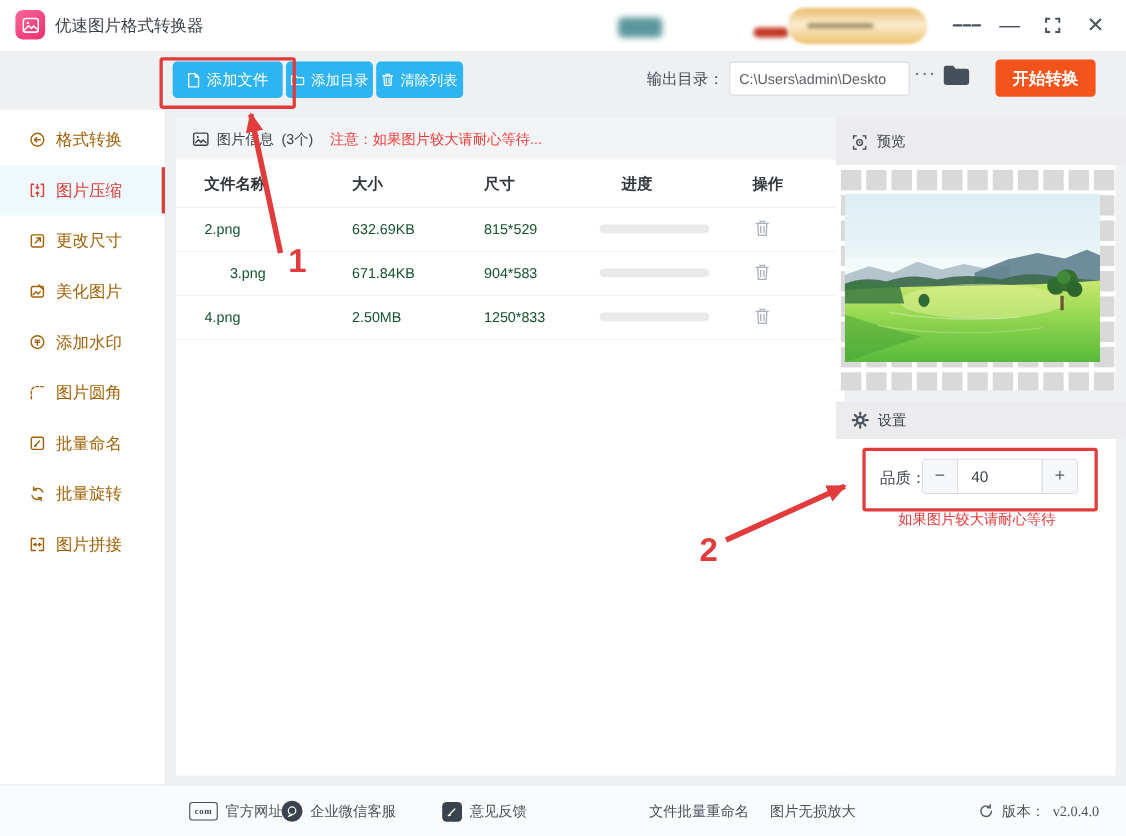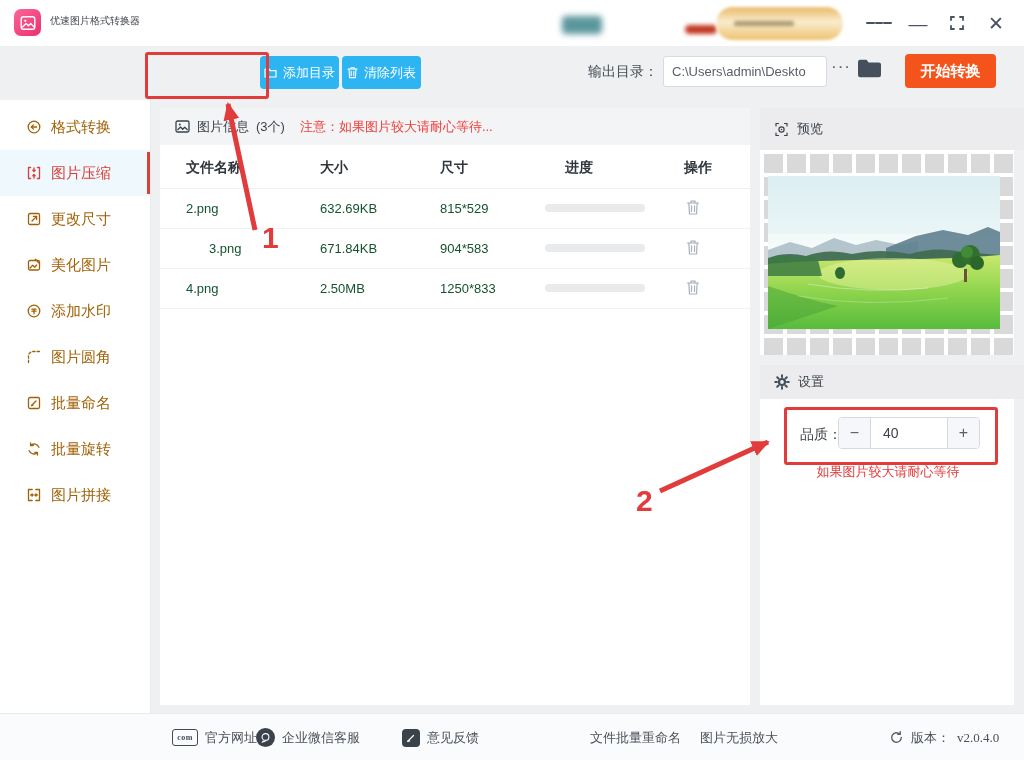--- a/index.html
+++ b/index.html
@@ -4,21 +4,21 @@
 <style>
   html,body{margin:0;padding:0;}
   body{font-family:"Liberation Sans","DejaVu Sans",sans-serif;background:#eef0f2;}
   #stage{position:relative;width:1024px;height:760px;background:#eef0f2;overflow:hidden;}
   .abs{position:absolute;}
 
   
   .titlebar{left:0;top:0;width:1024px;height:46px;background:#ffffff;}
   .app-icon{left:14px;top:9px;width:27px;height:27px;border-radius:7px;
     background:linear-gradient(140deg,#f9679b,#ee2e6e);display:flex;align-items:center;justify-content:center;}
-  .app-title{left:50px;top:14px;font-size:10px;color:#3a3f46;}
+  .app-title{left:50px;top:14px;font-size:15px;color:#3a3f46;}
   .redact-teal{left:562px;top:16px;width:40px;height:18px;background:#337d85;border-radius:4px;filter:blur(3px);opacity:.8;}
   .redact-red{left:685px;top:25px;width:32px;height:9px;background:#c23a25;border-radius:5px;filter:blur(2px);}
   .redact-gold{left:716px;top:7px;width:127px;height:33px;border-radius:17px;
     background:linear-gradient(180deg,#ecc277 8%,#f9ecd0 45%,#eec26f 100%);filter:blur(1.5px);}
   .redact-gold i{position:absolute;left:18px;top:14px;width:60px;height:5px;background:#6b5a2c;opacity:.55;border-radius:2px;filter:blur(1px);}
   .winbtn{top:11px;width:26px;height:24px;display:flex;align-items:center;justify-content:center;color:#49525e;cursor:pointer;}
   .hamburger span{display:block;width:18px;height:2.2px;background:#49525e;margin:2.1px 0;border-radius:1px;}
   .glyph20{font-size:19px;line-height:1;}
 
   
@@ -34,21 +34,21 @@
 
   
   .sidebar{left:0;top:100px;width:150px;height:613px;background:#ffffff;border-right:1px solid #e8eaee;}
   .side-item{position:relative;height:46px;display:flex;align-items:center;padding-left:26px;gap:9px;
     font-size:15px;color:#a16207;cursor:pointer;}
   .side-item.selected{background:#eff8fd;color:#d84038;}
   .side-item.selected::after{content:"";position:absolute;right:0;top:2px;bottom:2px;width:3px;background:#d84038;}
   .side-item svg{flex:0 0 auto;}
 
   
-  .main{left:160px;top:108px;width:590px;height:597px;background:#ffffff;}
+  .main{left:160px;top:108px;width:590px;height:597px;background:#ffffff;padding-left:18px;}
   .infobar{position:absolute;left:0;top:0;width:100%;height:37px;background:#f3f4f6;display:flex;align-items:center;
     padding-left:15px;box-sizing:border-box;gap:7px;font-size:13px;color:#3c4249;}
   .notice{color:#f0403c;margin-left:8px;}
   .thead{position:absolute;left:0;top:37px;width:100%;height:43px;border-bottom:1px solid #edeff2;}
   .th{position:absolute;top:14px;font-size:14px;font-weight:bold;color:#2f353c;}
   .trow{position:absolute;left:0;width:100%;height:40px;border-bottom:1px solid #f1f2f4;}
   .td{position:absolute;top:13px;font-size:13px;color:#14532d;}
   .pill{position:absolute;left:385px;top:16px;width:100px;height:8px;border-radius:4px;background:#e9eaec;}
   .trash{position:absolute;left:526px;top:11px;cursor:pointer;}
 
@@ -122,20 +122,29 @@
             <path d="M2,5 V2 H5"></path>
             <path d="M11,2 H14 V5"></path>
             <path d="M14,11 V14 H11"></path>
             <path d="M5,14 H2 V11"></path>
           </g>
         </svg>
     </div>
     <div class="abs winbtn glyph20" style="left:983px;">✕</div>
   </div>
 
+  <div class="abs btn-blue" style="left:157px;width:100px;">
+    <svg width="12" height="14" viewBox="0 0 12 14">
+        <g fill="none" stroke="#fff" stroke-width="1.2" stroke-linejoin="round">
+          <path d="M1.5,1 h6 l3,3 v9 h-9 z"></path>
+          <path d="M7.5,1 v3 h3"></path>
+        </g>
+      </svg>
+    <span>添加文件</span>
+  </div>
   <div class="abs btn-blue" style="left:260px;width:79px;font-size:13px;">
     <svg width="13" height="11" viewBox="0 0 13 11">
         <path d="M1,2 h4 l1.3,1.6 h5.7 v6.4 h-11 z" fill="none" stroke="#fff" stroke-width="1.2" stroke-linejoin="round"></path>
       </svg>
     <span>添加目录</span>
   </div>
   <div class="abs btn-blue" style="left:342px;width:79px;font-size:13px;">
     <svg width="11" height="13" viewBox="0 0 11 13">
         <g fill="none" stroke="#fff" stroke-width="1.1" stroke-linecap="round">
           <path d="M1,3 h9"></path>

